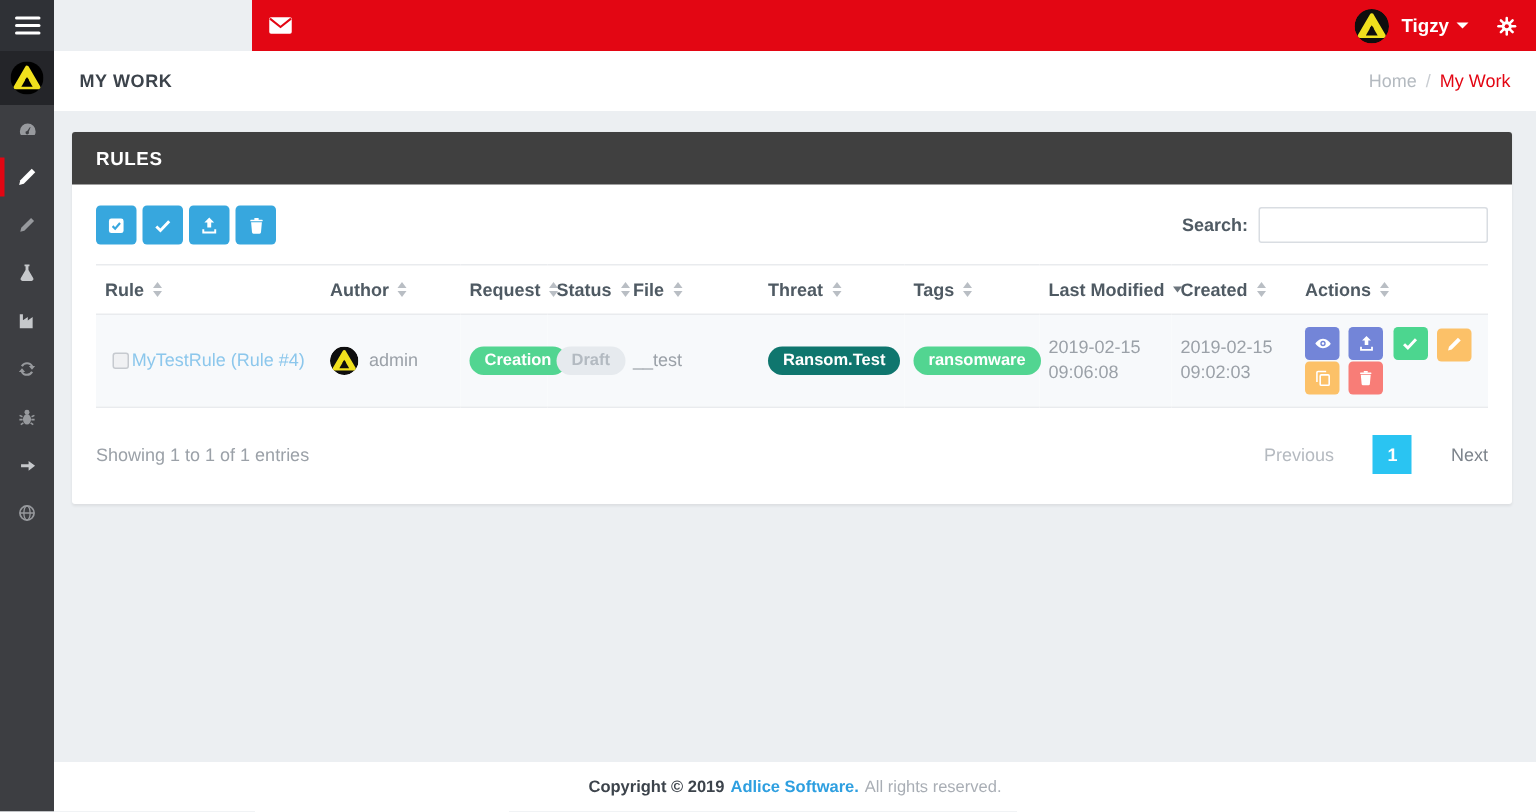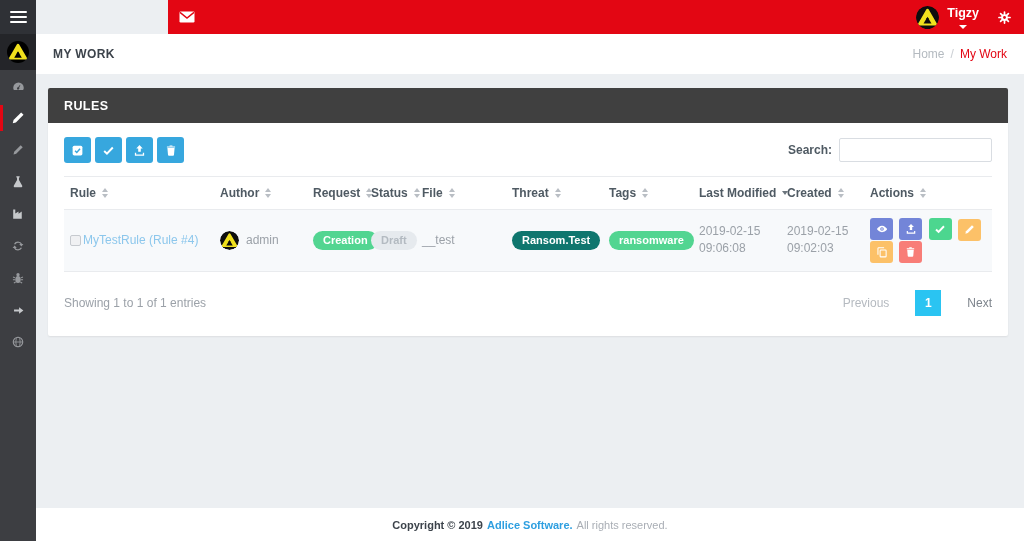--- a/index.html
+++ b/index.html
@@ -12,21 +12,21 @@
   .tb-toggle span { width:17px; height:2px; background:#fff; border-radius:1px; }
   .tb-brand { width:132px; background:#46474b; display:flex; align-items:center; gap:7px; padding-left:9px;margin-top:48px; }
   .logo-text { display:flex; flex-direction:column; color:#fff; font-weight:bold; line-height:1; }
   .logo-text .l1 { font-size:6.5px; letter-spacing:1px; }
   .logo-text .l2 { font-size:9px; letter-spacing:1px; }
   .brand-name { color:#f2f2f2; font-size:12.5px; letter-spacing:0.3px; white-space:nowrap; }
   .tb-red { flex:1; background:#e30613; display:flex; align-items:center; padding:0 12px 0 11px; }
   .tb-mail { background:none; border:none; cursor:pointer; display:flex; align-items:center; }
   .tb-right { margin-left:auto; display:flex; align-items:center; gap:8px; }
   .tb-avatar { width:23px; height:23px; border-radius:50%; overflow:hidden; flex:0 0 23px; }
-  .tb-user { color:#fff; font-size:12.5px; font-weight:bold; display:flex; align-items:center; gap:5px; background:none; border:none; cursor:pointer;flex-direction:column; }
+  .tb-user { color:#fff; font-size:12.5px; font-weight:bold; display:flex; align-items:center; gap:5px; background:none; border:none; cursor:pointer; }
   .caret { width:0; height:0; border-left:4px solid transparent; border-right:4px solid transparent; border-top:4px solid #fff; }
   .tb-gear { background:none; border:none; cursor:pointer; color:#fff; margin-left:10px; display:flex; align-items:center; }
 
   
   .app-row { flex:1; display:flex; min-height:0; }
 
   
   .sidebar { width:36px; flex:0 0 36px; background:#3d3e42; display:flex; flex-direction:column; }
   .side-logo { height:36px; background:#242529; display:flex; align-items:center; justify-content:center; }
   .side-nav { display:flex; flex-direction:column; }
@@ -60,21 +60,21 @@
   table { width:100%; border-collapse:collapse; font-size:12px; table-layout:fixed; }
   thead th { text-align:left; padding:9px 6px; color:#4f5a63; font-weight:bold; border-top:1px solid #e9ebee; border-bottom:1px solid #e9ebee; white-space:nowrap; cursor:pointer; }
   tbody td { padding:8px 6px; border-bottom:1px solid #e9ebee; color:#9ba1a8; background:#f7f9fb; vertical-align:middle; }
   .th-inner { display:inline-flex; align-items:center; gap:6px; }
   .sort { display:inline-flex; flex-direction:column; gap:2px; }
   .sort i { display:block; width:0; height:0; border-left:3.5px solid transparent; border-right:3.5px solid transparent; }
   .sort .up { border-bottom:4px solid #b9bec4; }
   .sort .down { border-top:4px solid #b9bec4; }
   .sort.desc .down { border-top-color:#6c757d; }
 
-  .cell-rule { display:flex; align-items:center; gap:2px; }
+  .cell-rule { display:flex; align-items:center; gap:2px;justify-content:center; }
   .checkbox { width:11px; height:11px; border:1px solid #c6cacf; background:#f0f1f3; border-radius:2px; flex:0 0 11px; cursor:pointer; }
   .rule-link { color:#8cc7ec; text-decoration:none; cursor:pointer; white-space:nowrap; overflow:hidden; }
   .cell-author { display:flex; align-items:center; gap:7px; }
   .row-avatar { width:19px; height:19px; border-radius:50%; overflow:hidden; flex:0 0 19px; }
 
   .pill { display:inline-block; padding:3px 10px 4px; border-radius:10px; font-size:11px; font-weight:bold; color:#fff; white-space:nowrap; }
   .pill-green { background:#52d591; }
   .pill-grey { background:#e6eaee; color:#b3bac1; }
   .pill-red { background:#0f766e; }
 

